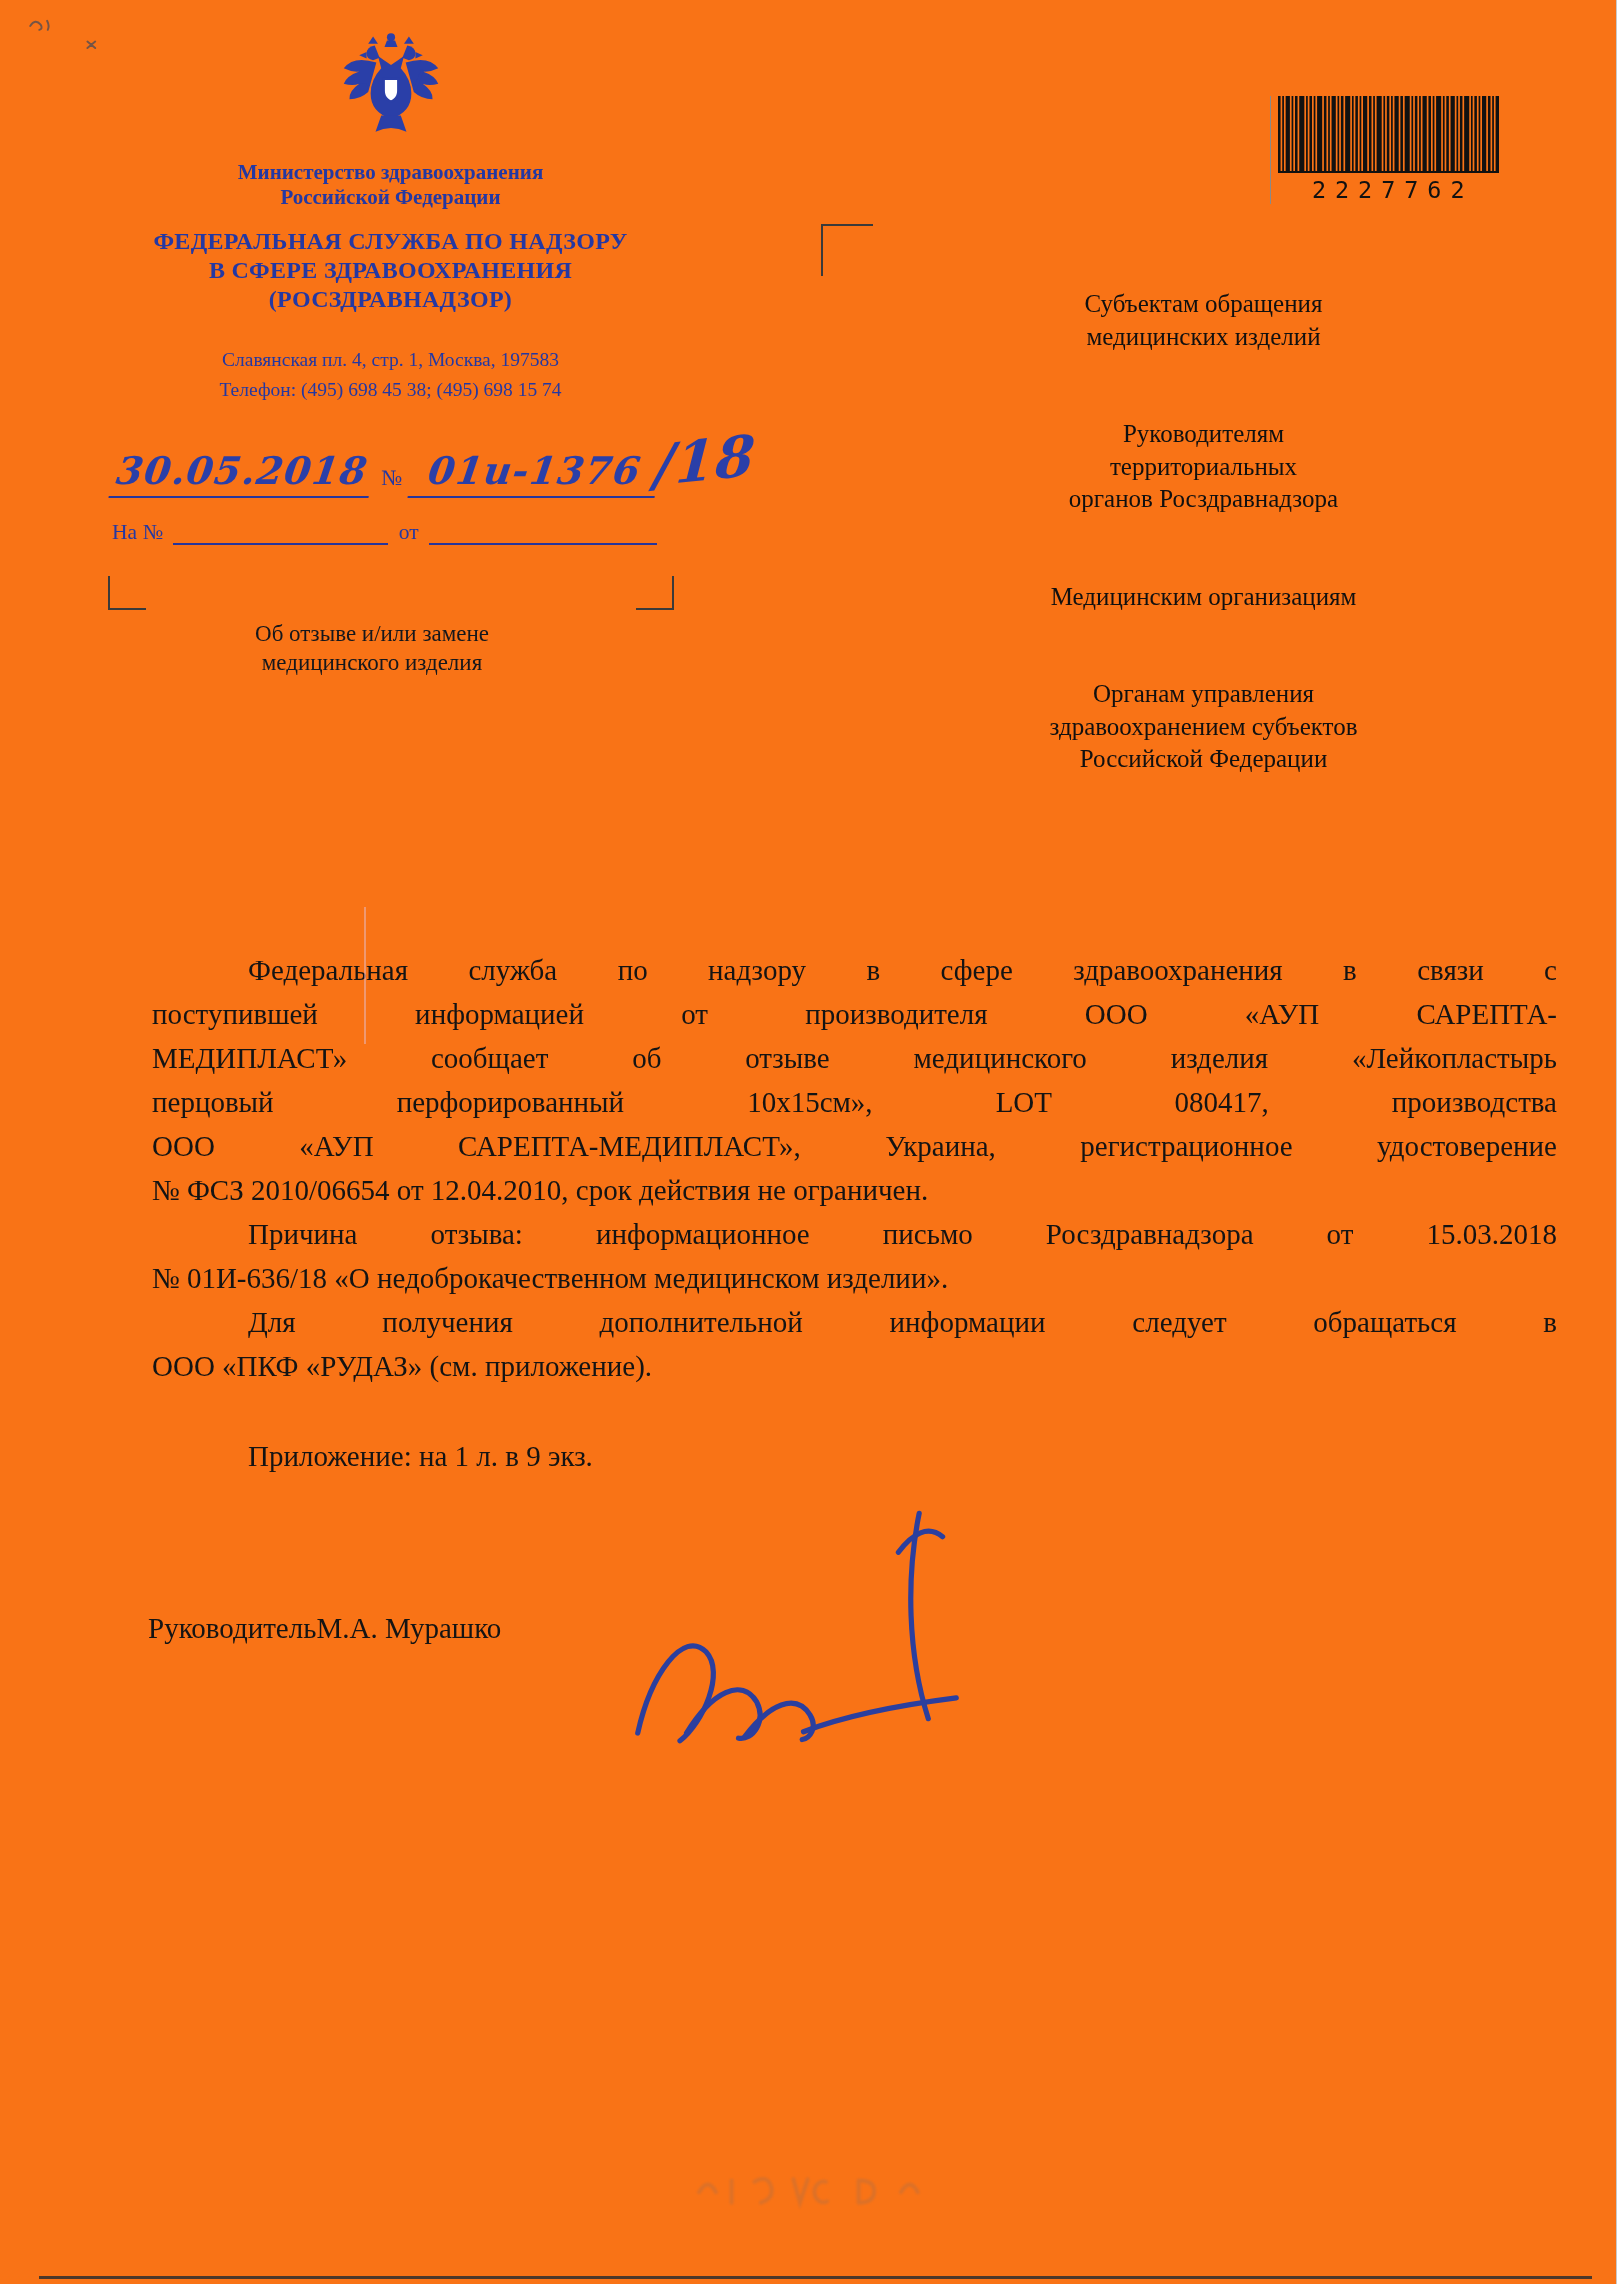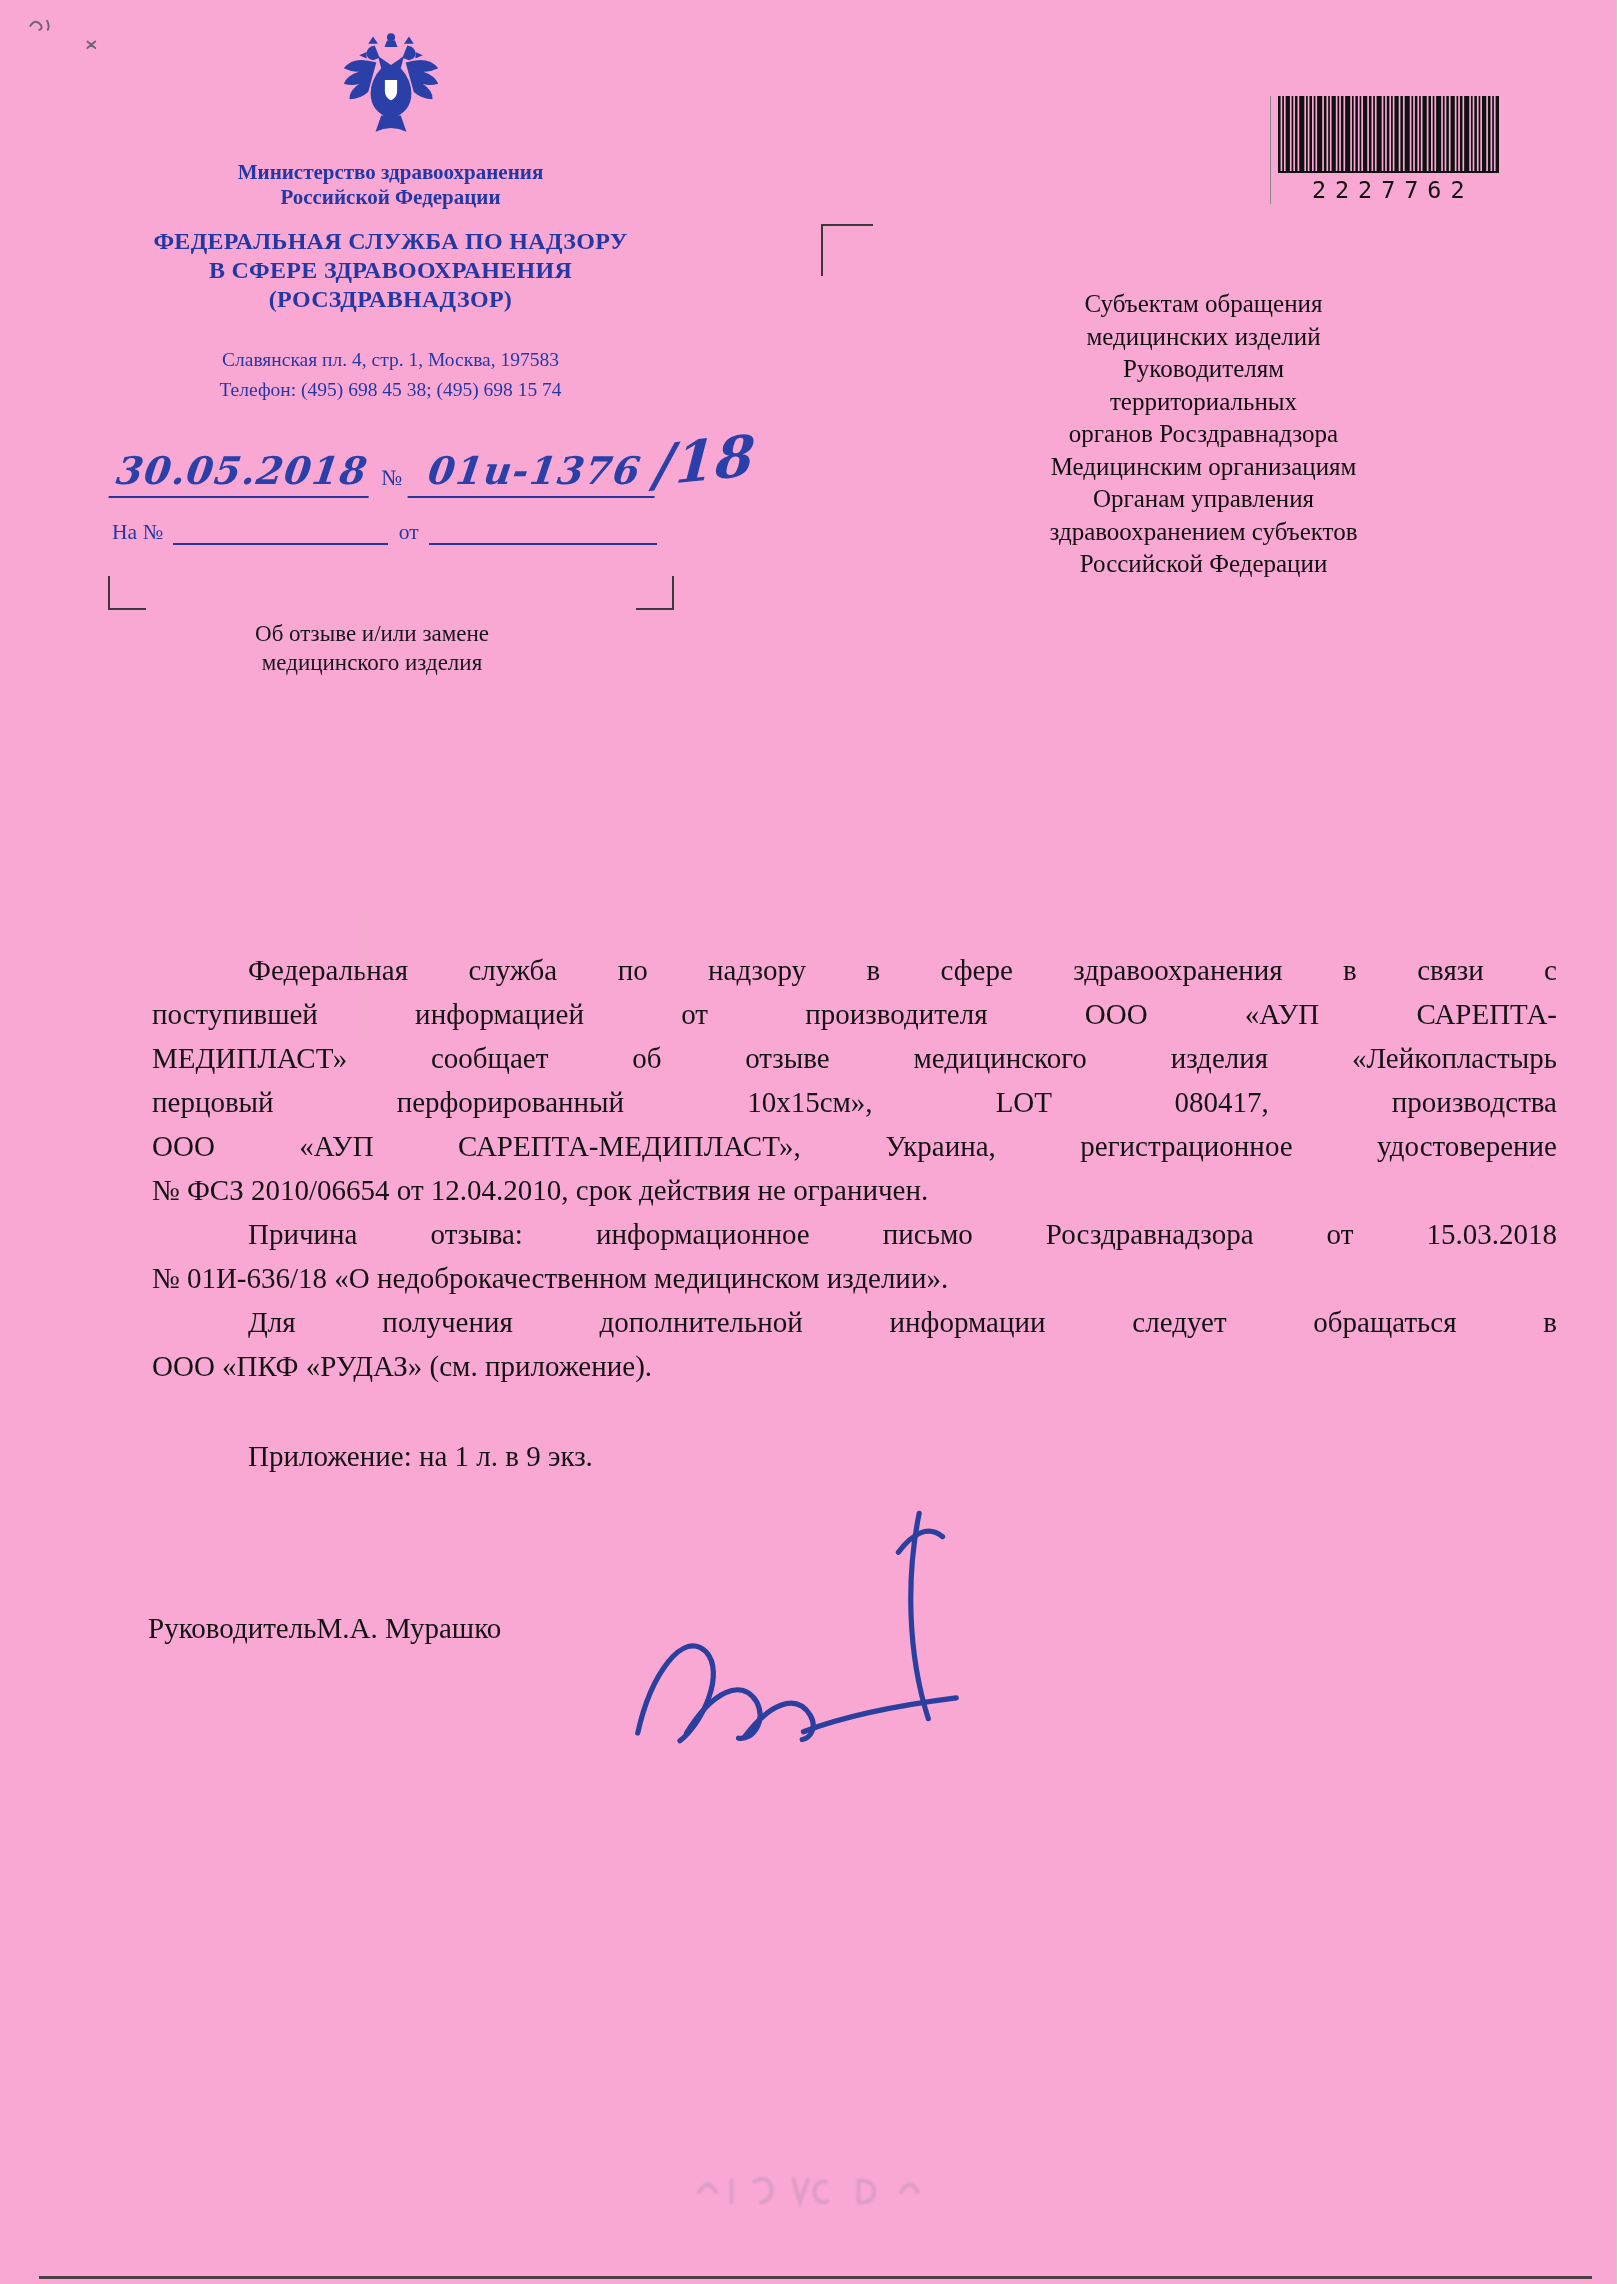--- a/index.html
+++ b/index.html
@@ -1,18 +1,18 @@
 <!DOCTYPE html>
 <html style="font-size:10.4px"><head>
 <meta charset="utf-8">
 <style>
   * { margin:0; padding:0; box-sizing:border-box; }
   html,body { background:#9a9a9a; }
   .page {
-    position:relative; width:1618px; height:2284px; background:#f9a8d4;
+    position:relative; width:1618px; height:2284px; background:#f97316;
     font-family:"Liberation Serif", serif; color:#1b1b1b; overflow:hidden;
     margin:0 auto;
     padding-left:28px;
   }
 
   
   .letterhead { position:absolute; left:98px; top:27px; width:585px; text-align:center; color:#2438a3; }
   .emblem { display:block; margin:0 auto; width:114px; height:120px; }
   .ministry { margin-top:13px; font-weight:bold; font-size:21px; line-height:1.18; white-space:pre-line; }
   .service  { margin-top:17px; font-weight:bold; font-size:24px; line-height:1.22; white-space:pre-line; letter-spacing:0.3px; }
@@ -48,21 +48,21 @@
   
   .barcode-box { position:absolute; left:1270px; top:96px; width:229px; border-left:1.3px solid #8a8a8a; padding-left:6.5px; }
   .barcode-svg { display:block; width:221px; height:77px; border-bottom:2px solid #111; }
   .barcode-num { margin-top:2.6px; text-align:center; font-family:"DejaVu Sans Mono", monospace;
                  font-size:23.4px; letter-spacing:9px; color:#111; padding-left:9px; }
 
   
   .recipients { position:absolute; left:911px; top:288px; width:585px; text-align:center;
                 font-size:25px; line-height:1.3; color:#101010; }
   .recipients p { white-space:pre-line; }
-  .recipients p + p { }
+  .recipients p + p { margin-top:65px; }
 
   
   .body-text { position:absolute; left:152px; top:948px; width:1405px;
                font-size:29px; line-height:44px; color:#141414; }
   .bline { text-align:justify; text-align-last:justify; }
   .bline.first { text-indent:96px; }
   .bline.last { text-align-last:left; }
   .attachment { margin-top:46px; text-indent:96px; font-size:29px; }
 
   

